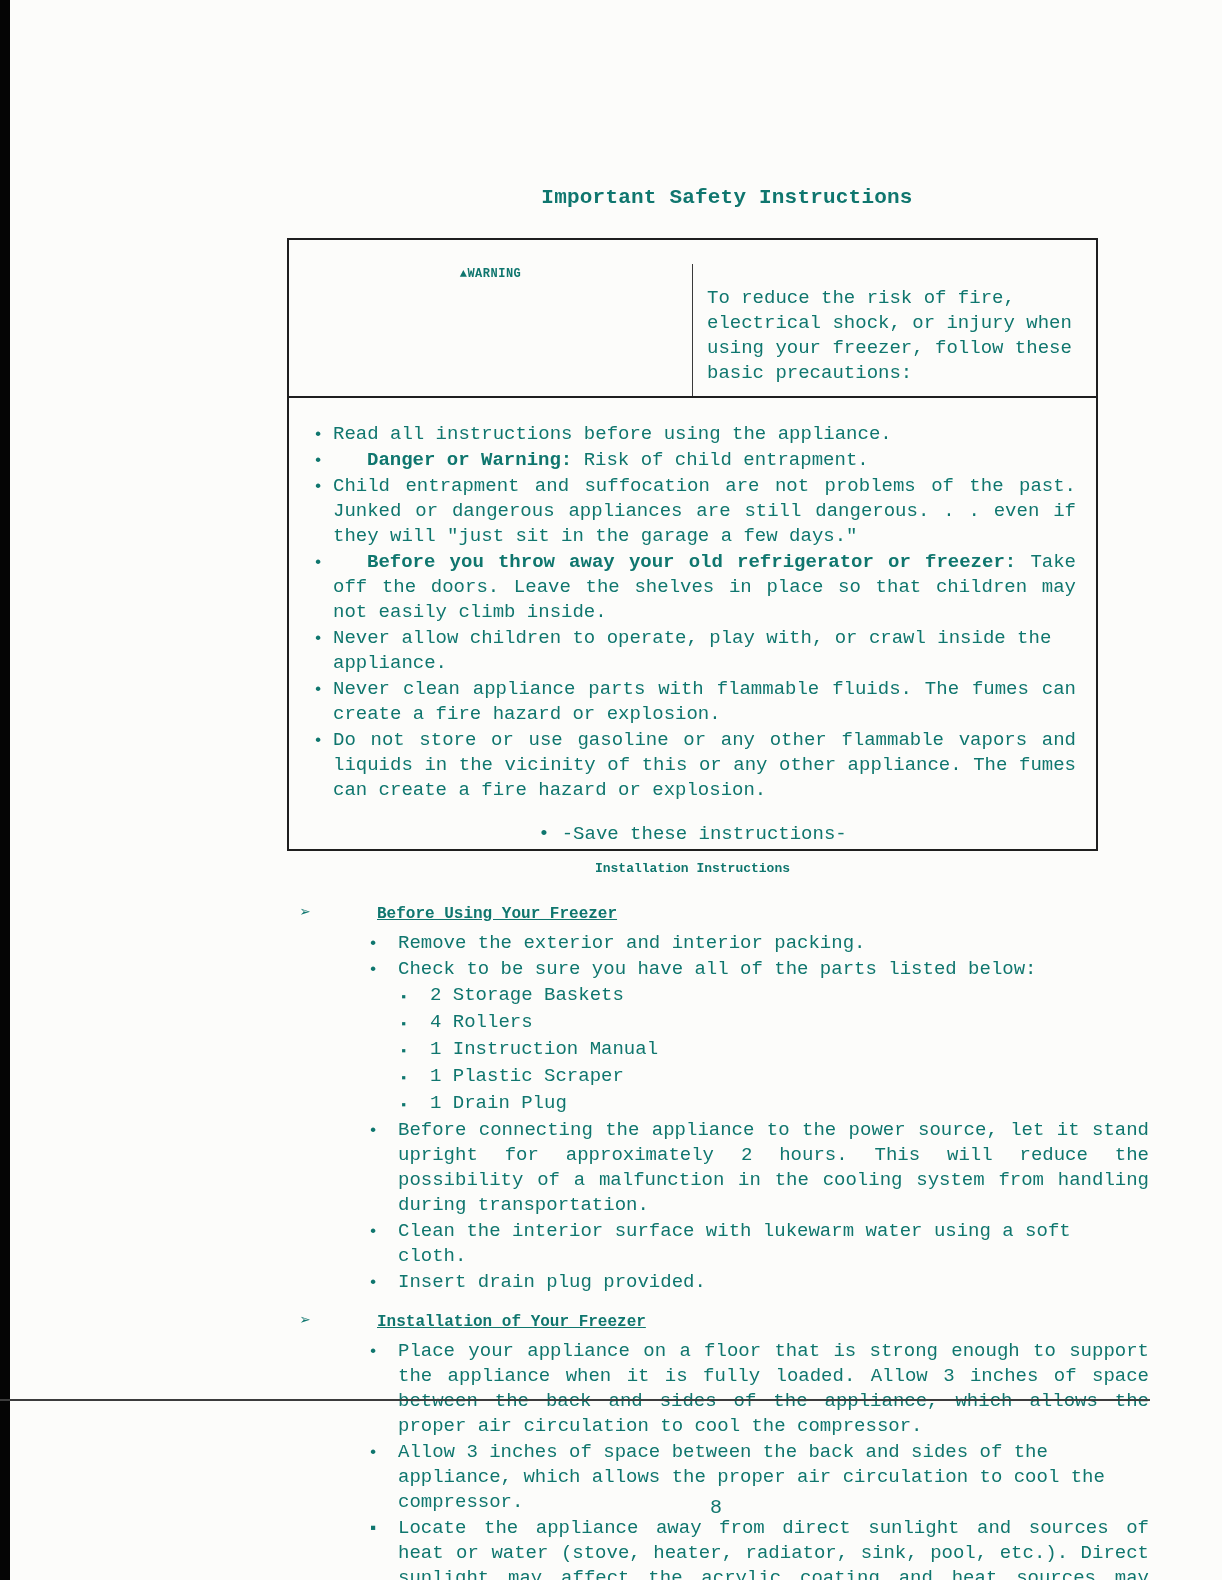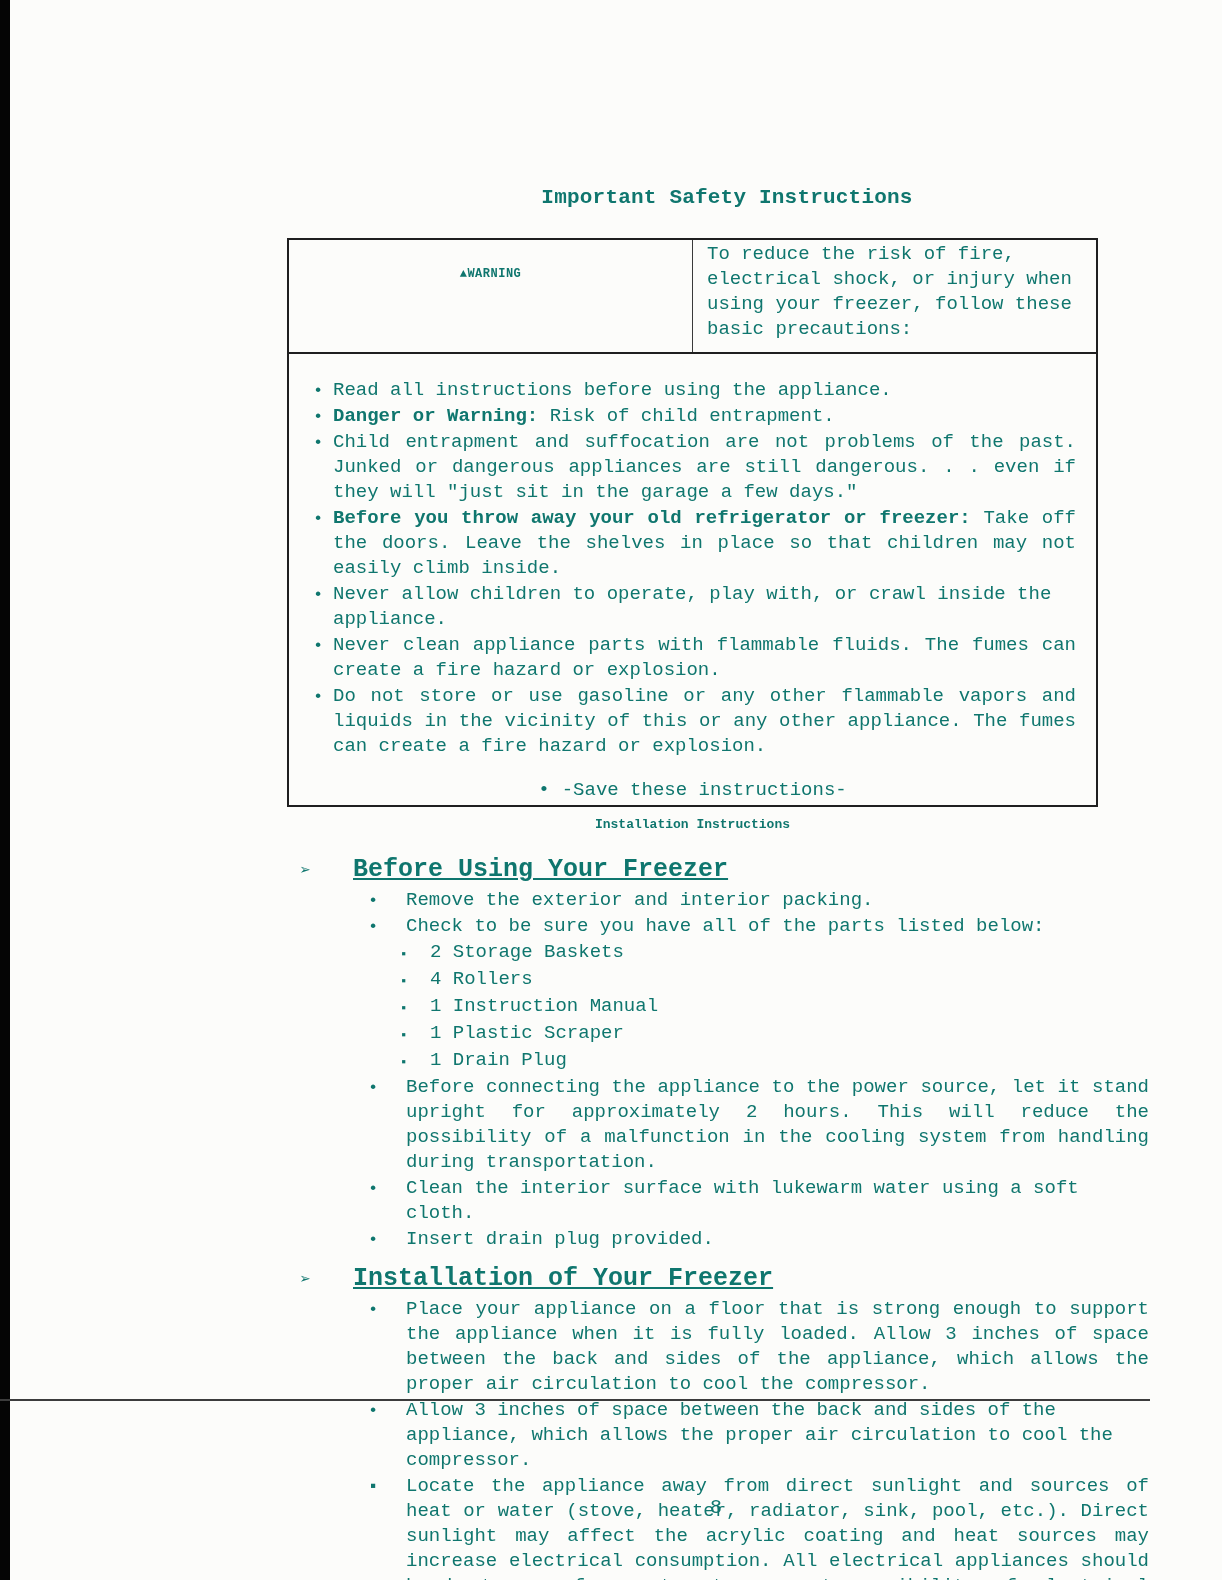--- a/index.html
+++ b/index.html
@@ -29,21 +29,22 @@
   }
   .warning-header{
     display:flex;border-bottom:2px solid #1f1f1f;min-height:92px;
   }
   .warning-cell-left{
     width:403px;box-sizing:border-box;display:flex;justify-content:center;
     padding-top:22px;font-weight:bold;font-size:12px;letter-spacing:.5px;
   }
   .warning-cell-right{
     flex:1;border-left:1px solid #3a3a3a;box-sizing:border-box;
-    padding:2px 14px 10px 14px;
+    padding:22px 14px 10px 14px;
+    margin-top:24px;
   }
   .warning-body{padding:24px 14px 4px 14px;}
   .bullet-row{display:flex;margin-bottom:1px;}
   .bullet-row .marker{
     width:30px;flex:0 0 30px;text-align:center;font-size:17px;
   }
   .bullet-row .btext{flex:1;padding-right:6px;}
   .justify{text-align:justify;}
   .save-line{
     display:flex;justify-content:center;gap:12px;
@@ -54,37 +55,37 @@
     margin-top:5px;
   }
   .sections{margin-top:20px;}
   .section-heading-row{
     display:flex;align-items:baseline;margin:14px 0 4px 0;
   }
   .arrow{
     width:35px;flex:0 0 35px;margin-left:13px;font-size:18px;
   }
   .section-heading{
-    font-weight:bold;font-size:25px;text-decoration:underline;
-    margin-left:18px;
+    font-weight:bold;font-size:16px;text-decoration:underline;
+    margin-left:42px;
   }
   .item-row{display:flex;margin-left:81px;margin-bottom:1px;}
   .item-row .marker{width:30px;flex:0 0 30px;font-size:17px;}
-  .item-row .btext{flex:1;padding-right:4px;margin-left:8px;}
+  .item-row .btext{flex:1;padding-right:4px;}
   .sub-row{display:flex;margin-left:113px;}
   .sub-row .marker{width:30px;flex:0 0 30px;font-size:13px;padding-top:2px;}
   .sub-row .btext{flex:1;}
   .footer-rule{
     position:absolute;left:0;top:1399px;width:1150px;
     border-top:2px solid #3c3c3c;
   }
   .page-number{
     position:absolute;top:1496px;left:710px;font-size:20px;
   }
-  b{font-weight:bold;}
+  b{font-weight:bold;margin-left:34px;}
 </style>
 </head>
 <body>
 
 <div class="page">
 
   <div class="edge-strip"></div>
 
   <div class="doc-title">Important Safety Instructions</div>
 

